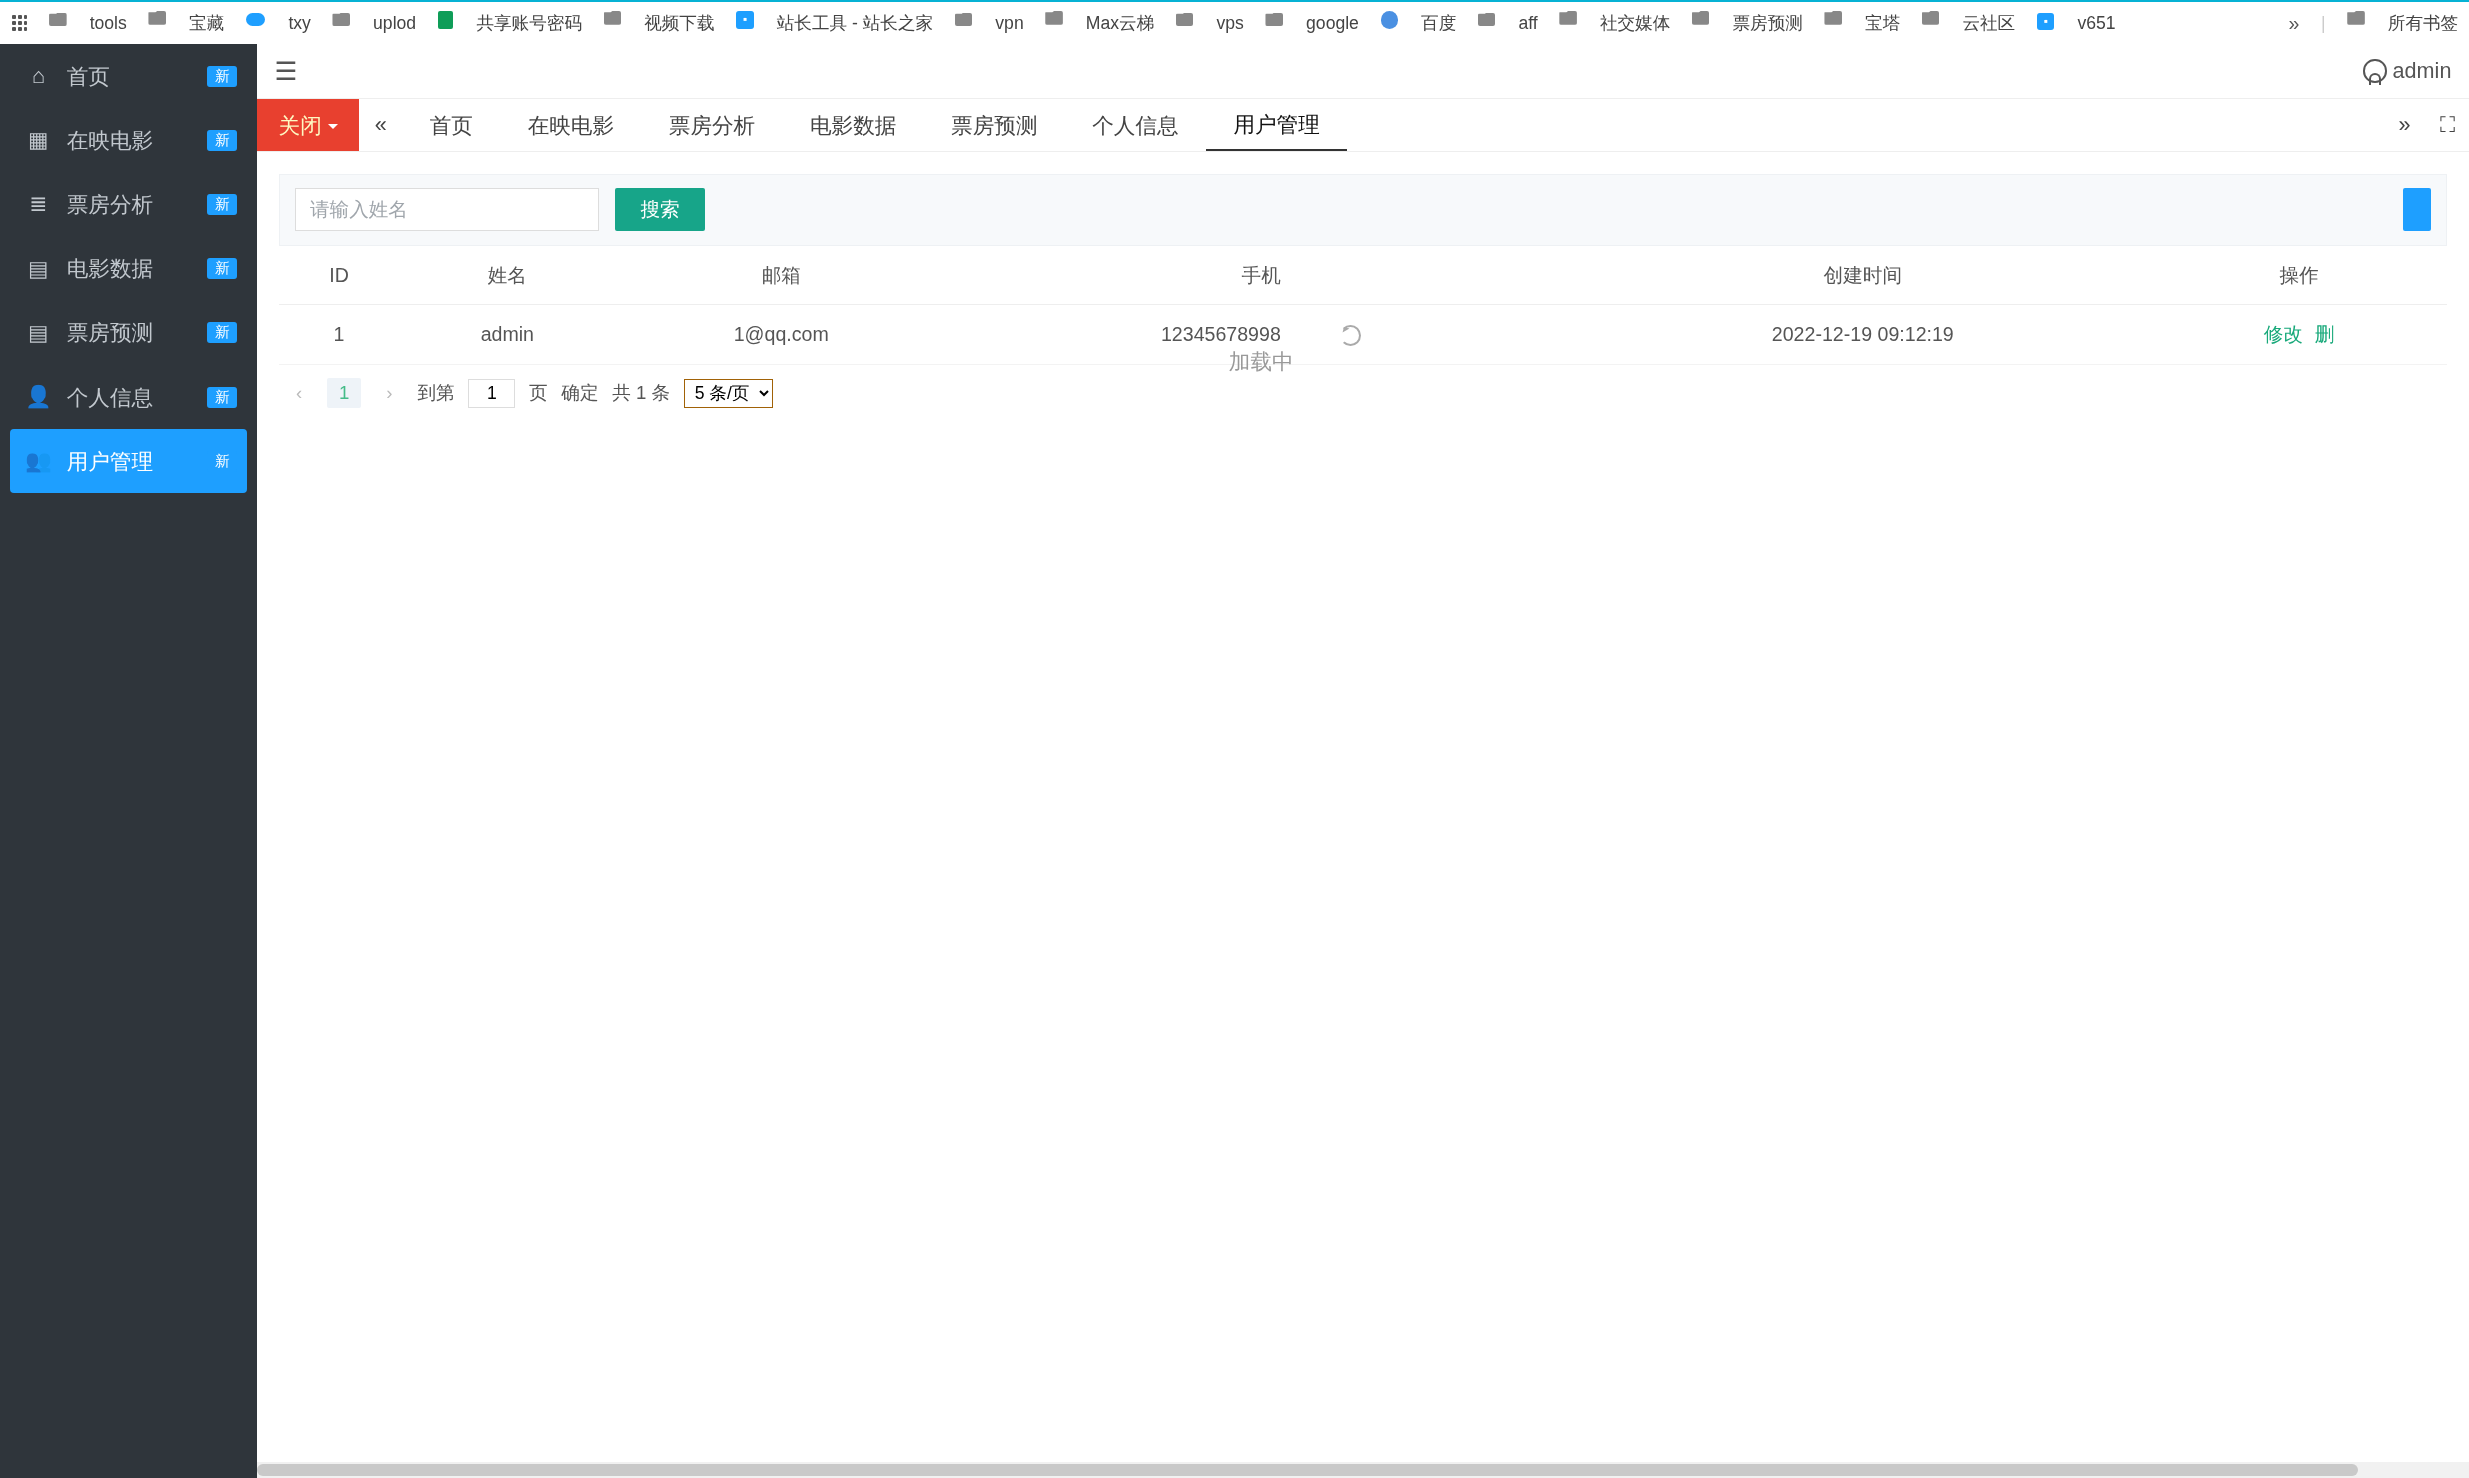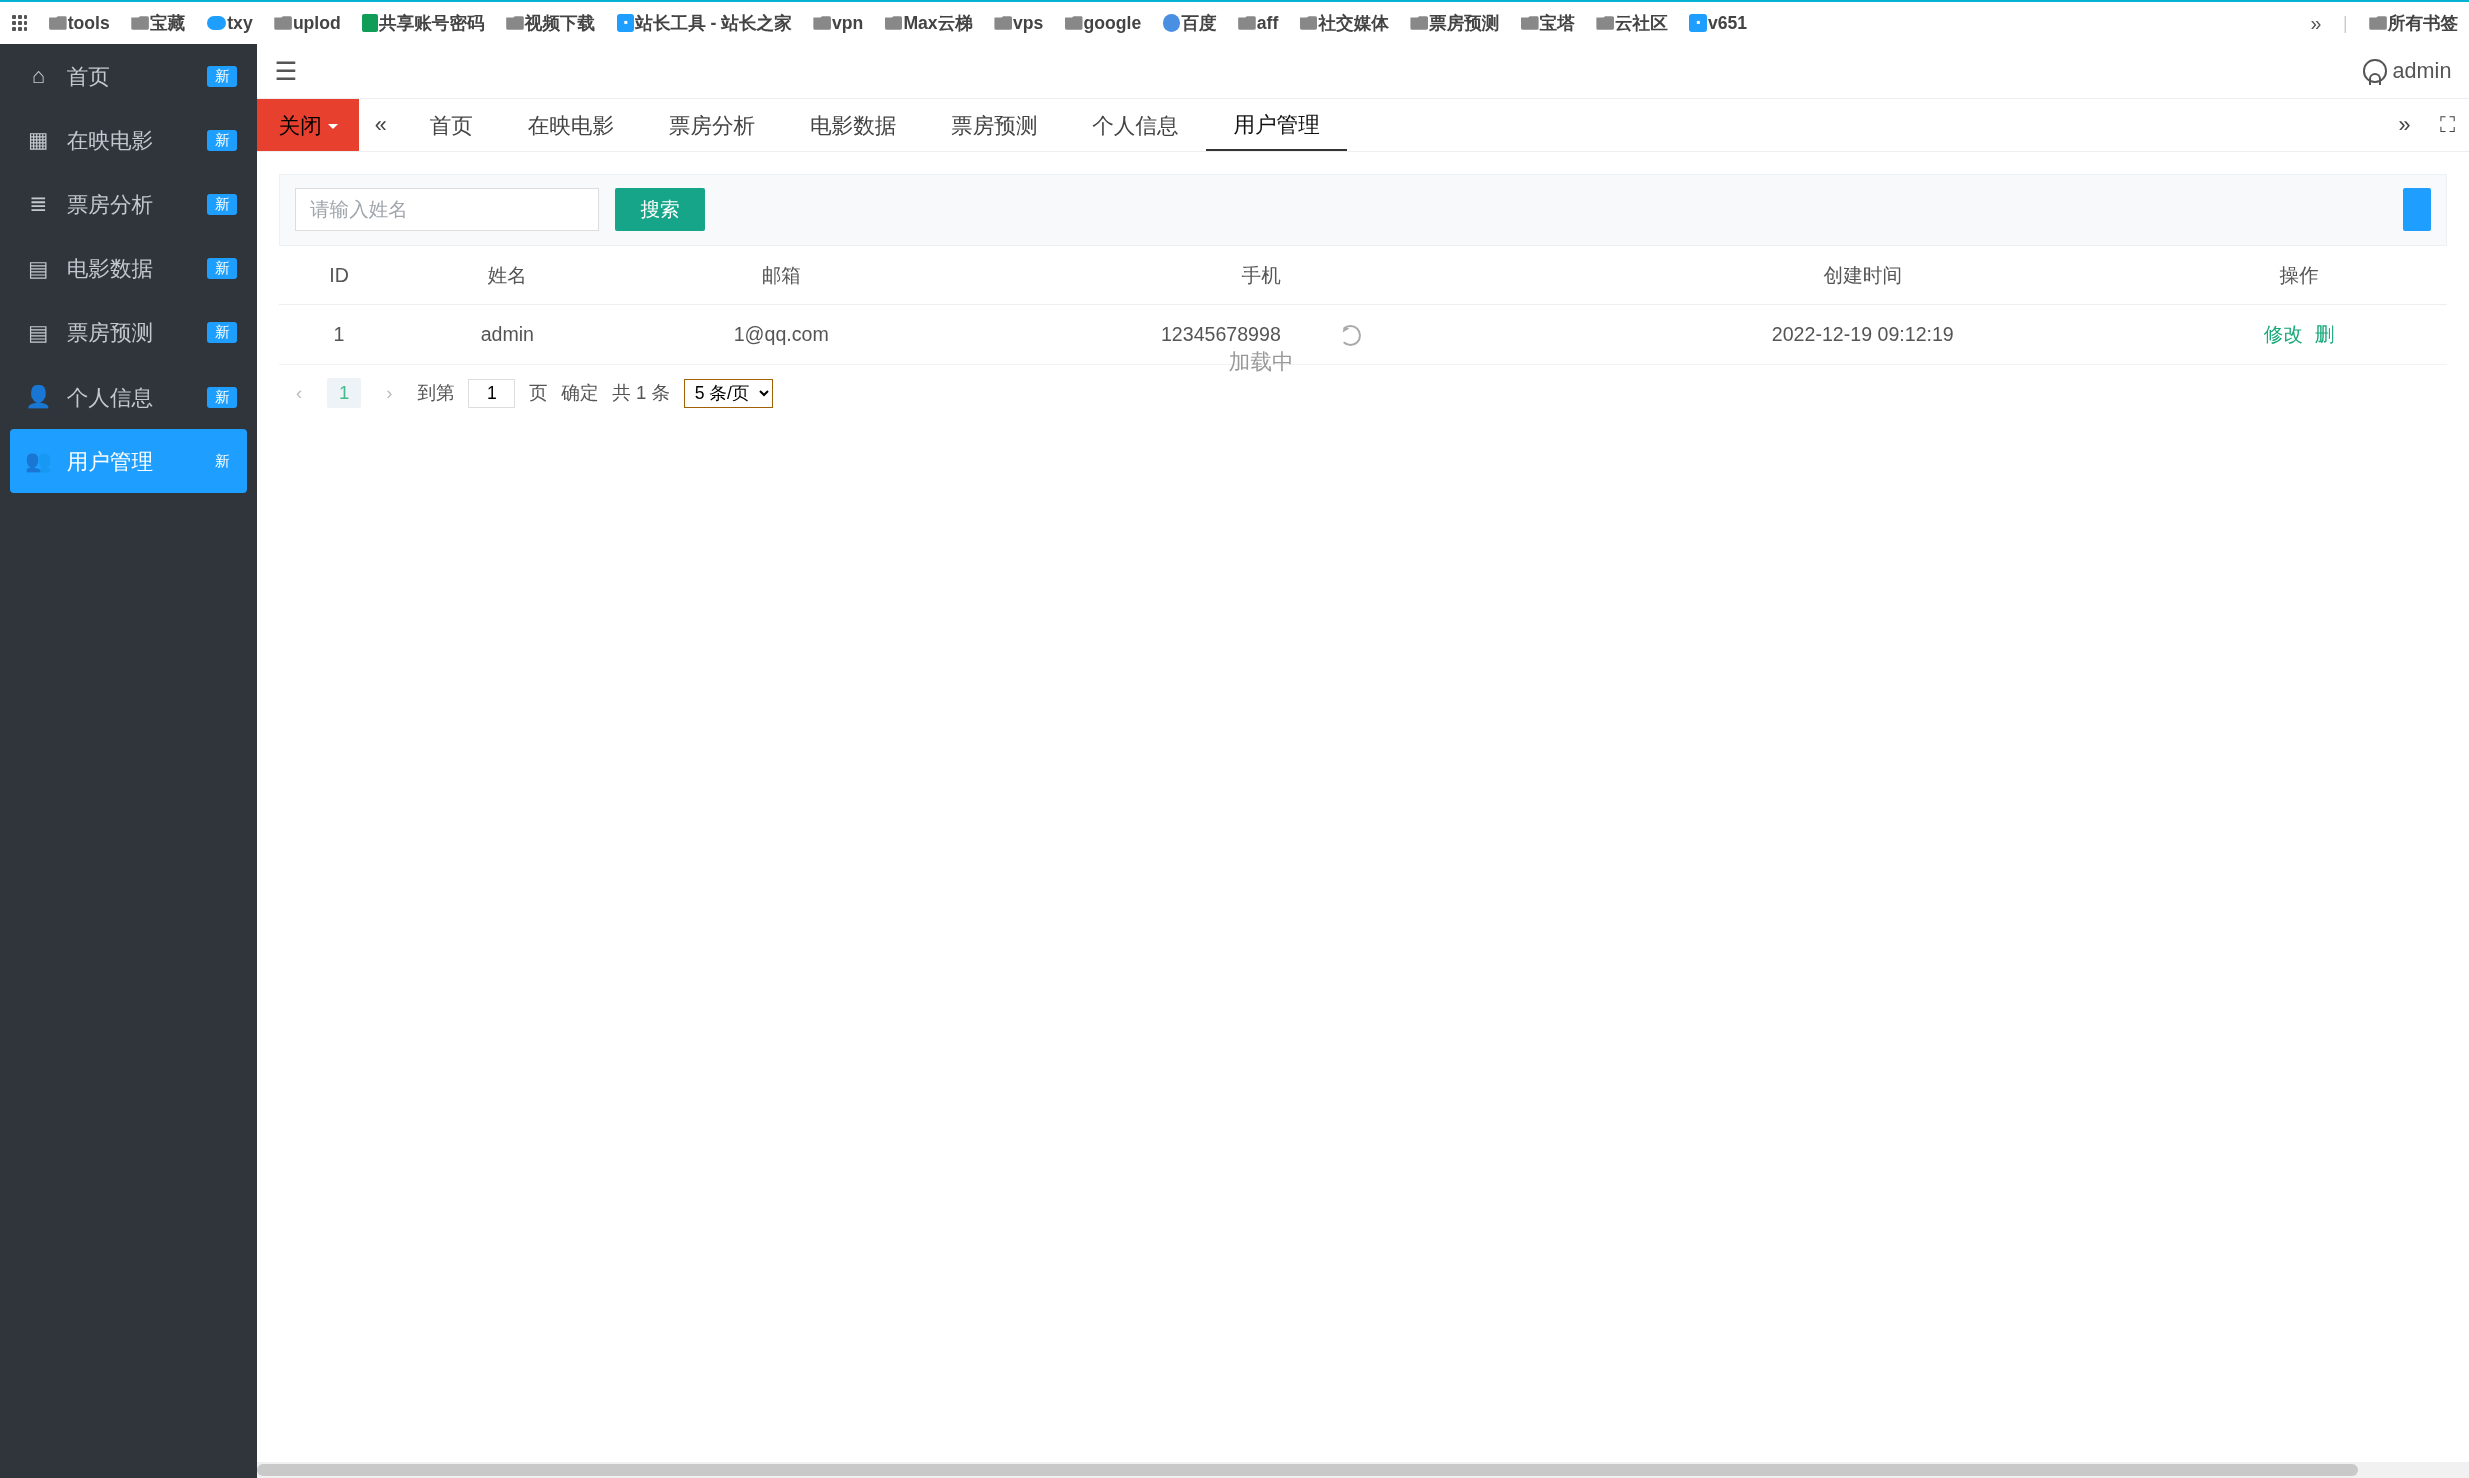--- a/index.html
+++ b/index.html
@@ -4,21 +4,21 @@
 <style>
 * { margin:0; padding:0; box-sizing:border-box; font-family:"Microsoft YaHei","PingFang SC",Arial,sans-serif; }
 body { width:2470px; height:1478px; overflow:hidden; transform-origin:top left; background:#fff; }
 
 
 .watermark { position:absolute; inset:0; pointer-events:none; z-index:0; overflow:hidden; }
 .watermark span { position:absolute; color:#999; font-size:25.5px; opacity:.5; white-space:nowrap; }
 
 
 .bookmark-bar { height:44px; background:#fff; border-top:2px solid #06b2d4; display:flex; align-items:center; padding:0 11.8px; gap:21.6px; font-size:17.6px; color:#444; position:relative; z-index:5; }
-.bookmark-bar .bm { display:flex; align-items:center; gap:1px; cursor:pointer;font-weight:bold; }
+.bookmark-bar .bm { display:flex; gap:23px; cursor:pointer; }
 .bookmark-bar .folder-ico { width:17.6px; height:13.7px; background:#888; border-radius:2px; display:inline-block; clip-path:polygon(0 10%,40% 10%,50% 0,100% 0,100% 100%,0 100%); }
 .bookmark-bar .cloud-ico { width:19.6px; height:13.7px; background:#1e9fff; border-radius:7.8px; display:inline-block; }
 .bookmark-bar .doc-ico { width:15.7px; height:17.6px; background:#0f9d58; border-radius:2px; display:inline-block; }
 .bookmark-bar .paw-ico { width:17.6px; height:17.6px; background:#4a90e2; border-radius:50%; display:inline-block; }
 .bookmark-bar .box-ico { width:17.6px; height:17.6px; background:#1e9fff; border-radius:2.9px; display:inline-block; color:#fff; font-size:11.8px; text-align:center; line-height:17.6px; }
 .bookmark-bar .grid-ico { display:inline-grid; grid-template-columns:repeat(3,3.9px); grid-template-rows:repeat(3,3.9px); gap:2px; }
 .bookmark-bar .grid-ico i { background:#555; border-radius:1px; }
 .bookmark-bar .right { margin-left:auto; display:flex; align-items:center; gap:21.6px; }
 .bookmark-bar .chev { font-size:19.6px; color:#555; }
 
@@ -34,21 +34,21 @@
 
 .main { position:absolute; left:257px; right:0; top:44px; bottom:0; background:#fff; z-index:3; }
 .topbar { height:55px; display:flex; align-items:center; border-bottom:1px solid #eee; padding:0 17.6px; }
 .hamburger { font-size:25.5px; color:#555; cursor:pointer; }
 .user { margin-left:auto; display:flex; align-items:center; gap:5.9px; font-size:21.6px; color:#555; }
 .user .uicon { width:23.5px; height:23.5px; border:2px solid #555; border-radius:50%; position:relative; }
 .user .uicon::after { content:""; position:absolute; left:3.9px; right:3.9px; bottom:-3.9px; height:9.8px; border:2px solid #555; border-bottom:none; border-radius:9.8px 9.8px 0 0; }
 
 
 .tabbar { height:53px; display:flex; align-items:stretch; border-bottom:1px solid #eee; }
-.tab-close { background:#e8402f; color:#000000; display:flex; align-items:center; padding:0 21.6px; font-size:21.6px; gap:5.9px; cursor:pointer; }
+.tab-close { background:#e8402f; color:#fef9c3; display:flex; align-items:center; padding:0 21.6px; font-size:21.6px; gap:5.9px; cursor:pointer; }
 .tab-close .caret { border:5.9px solid transparent; border-top-color:#fff; margin-top:7.8px; }
 .tab-nav { width:43px; display:flex; align-items:center; justify-content:center; font-size:21.6px; color:#444; cursor:pointer; }
 .tab { display:flex; align-items:center; padding:0 27.4px; font-size:21.6px; color:#444; cursor:pointer; }
 .tab.active { color:#111; font-weight:500; border-bottom:2.9px solid #333; }
 .tabbar .right-tools { margin-left:auto; display:flex; }
 
 
 .content { padding:21.6px; position:relative; }
 .search-row { background:#f7f9fb; padding:13.7px 15.7px; display:flex; align-items:center; gap:15.7px; border:1px solid #eef1f4; }
 .search-input { flex:0 0 304px; height:43px; border:1px solid #ddd; padding:0 13.7px; font-size:19.6px; color:#333; background:#fff; }

